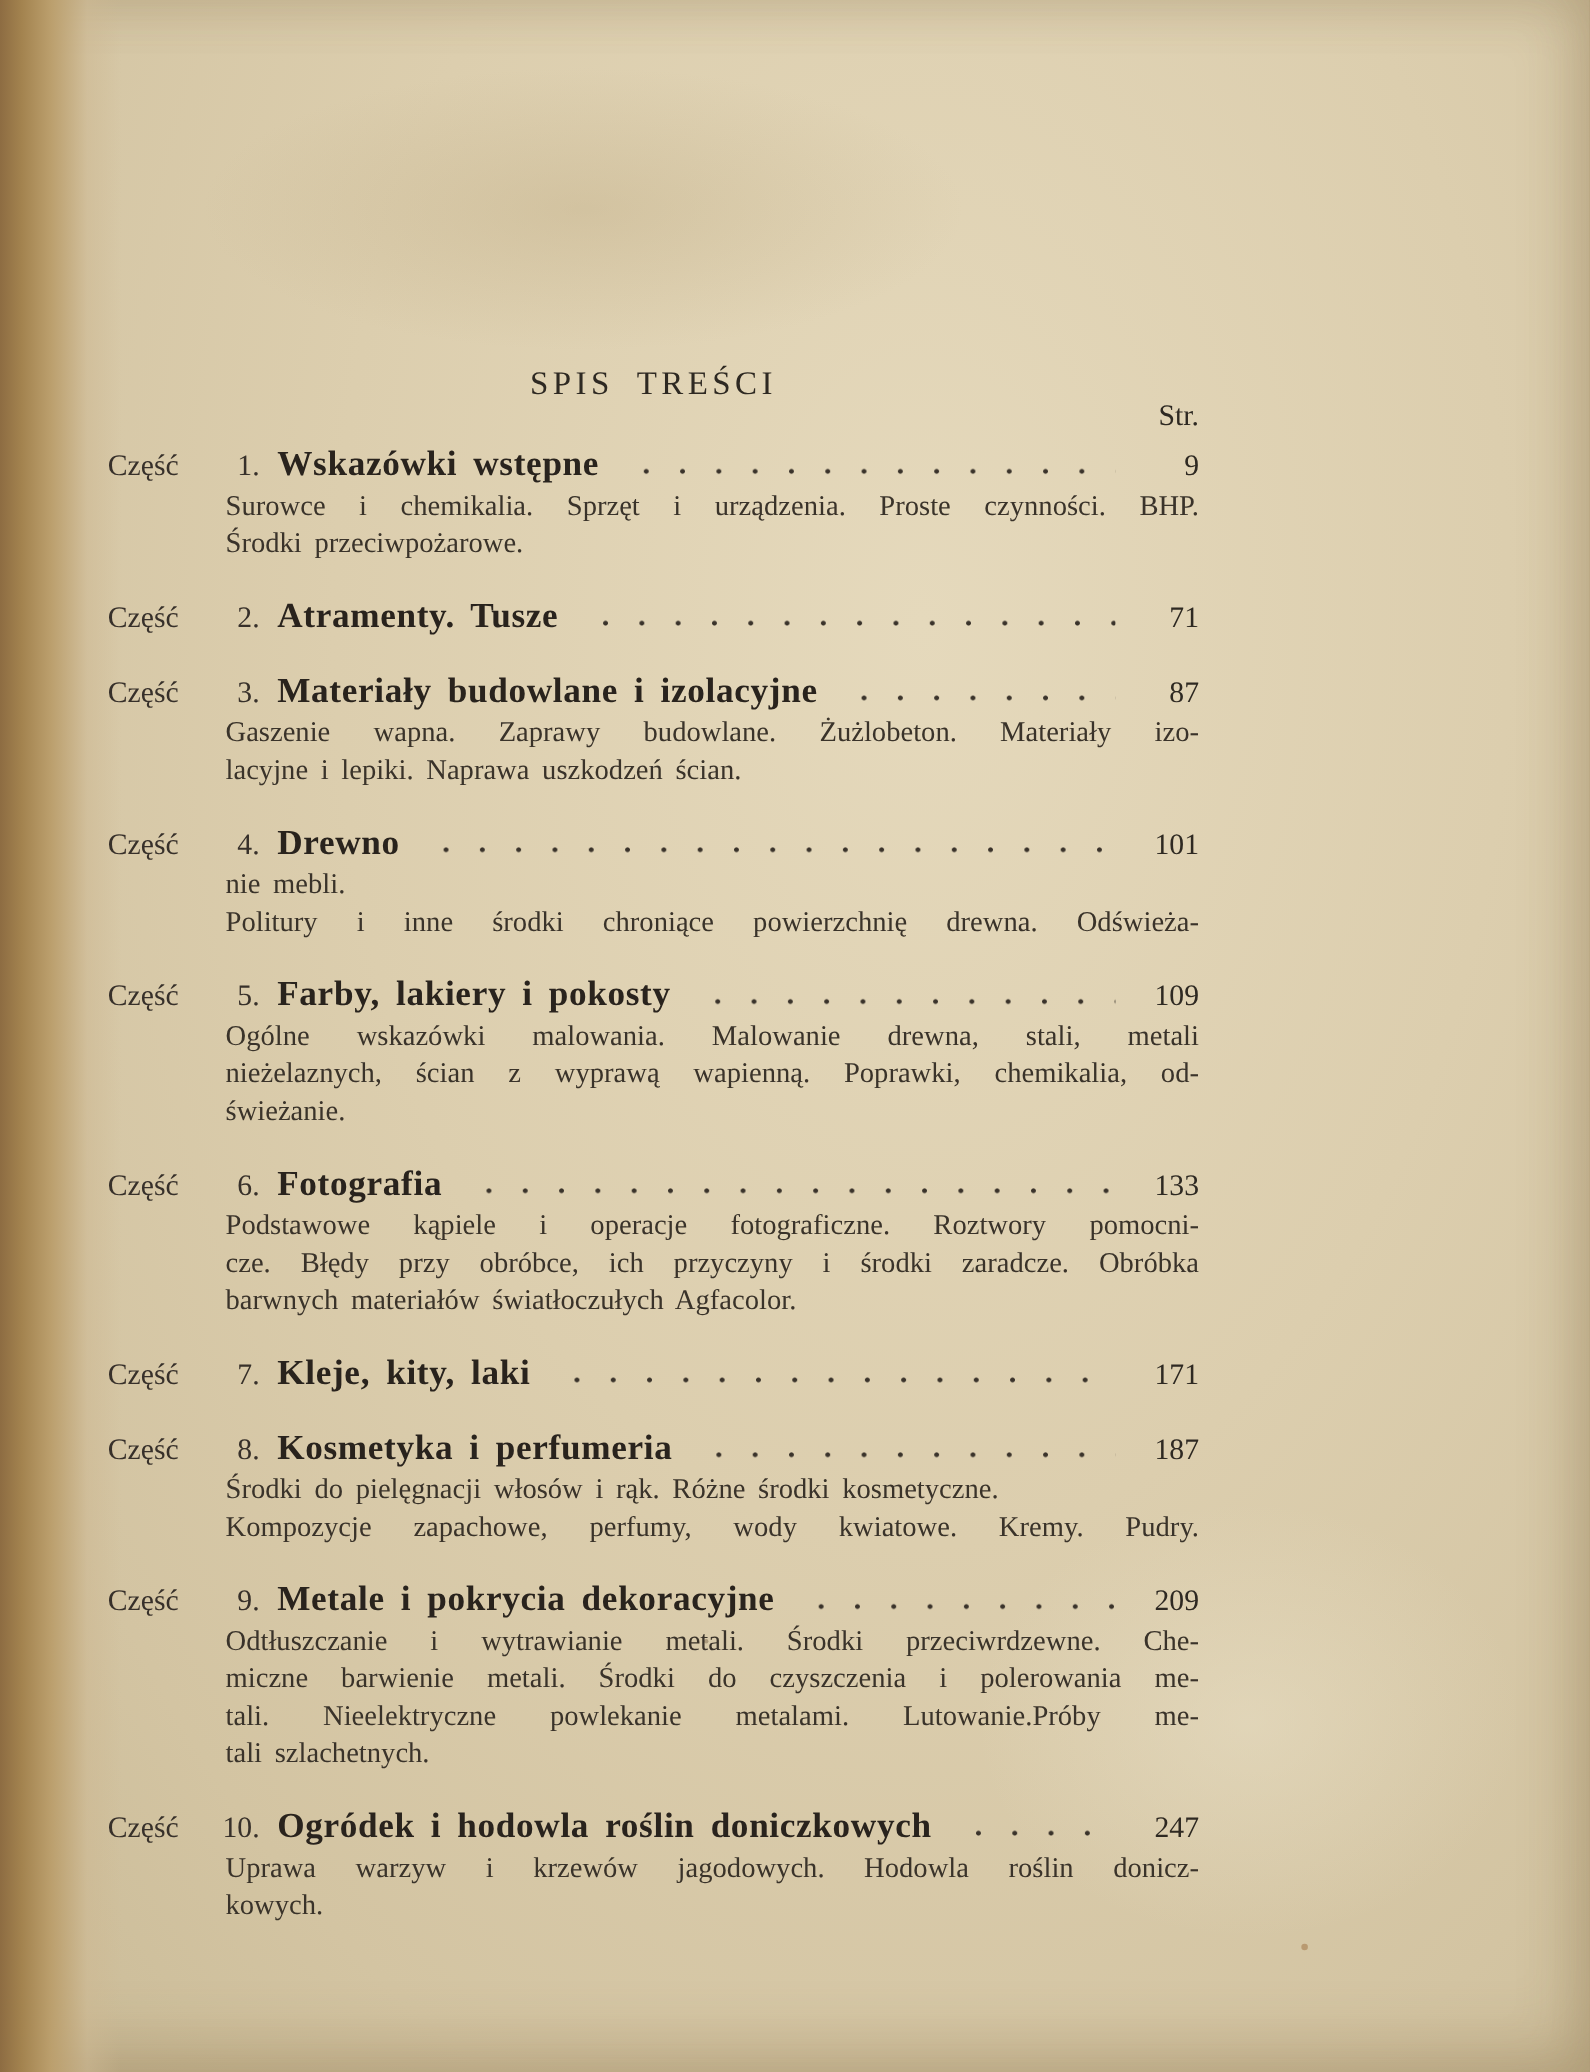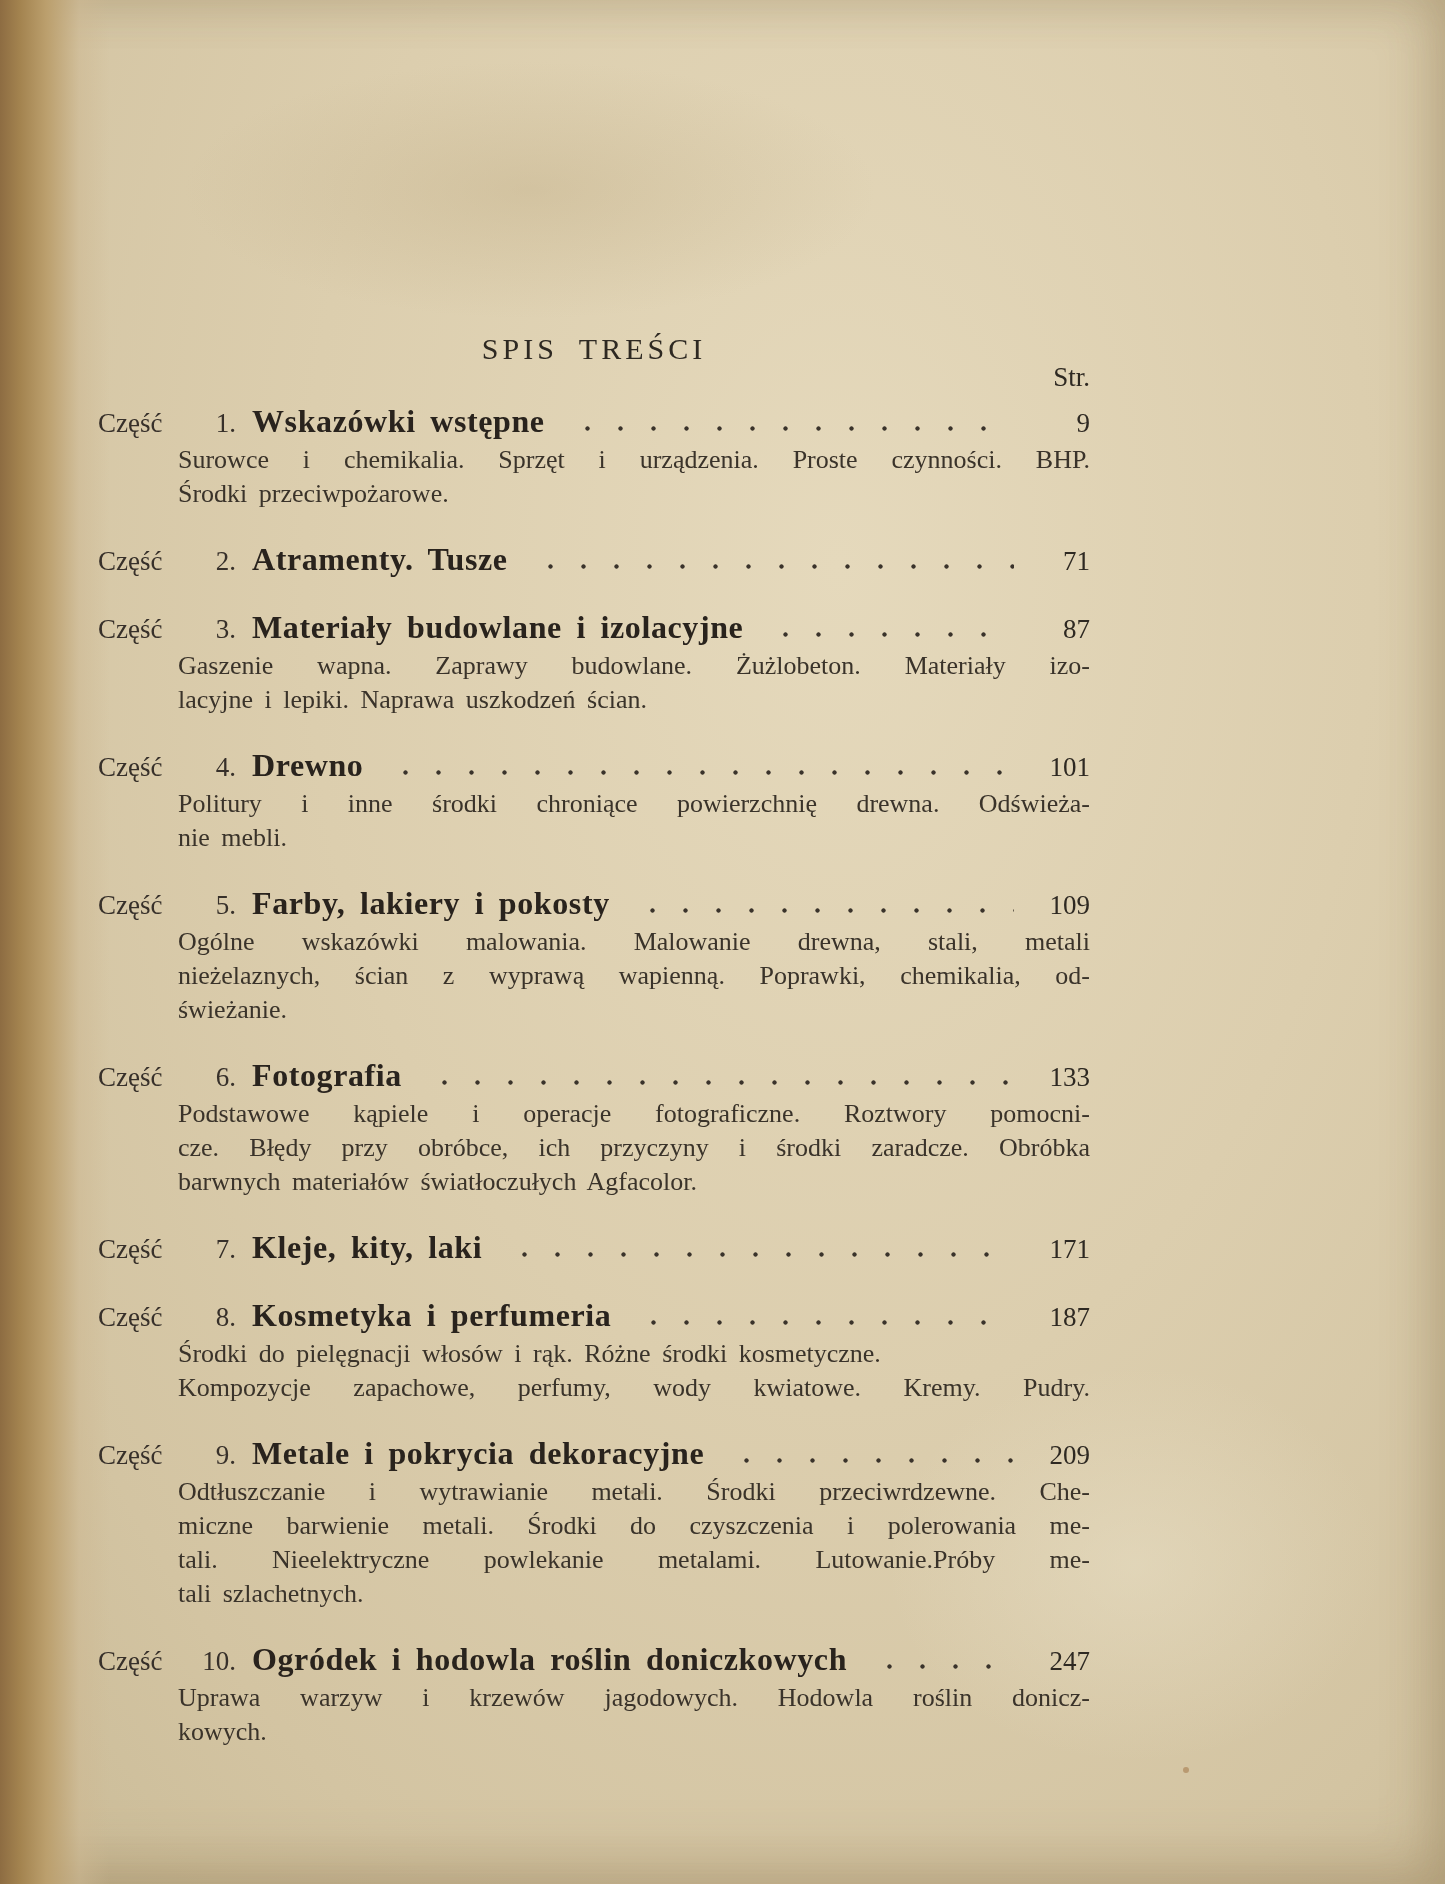--- a/index.html
+++ b/index.html
@@ -70,21 +70,21 @@
     height:8px;
     margin:0 14px 9px 22px;
     background-image:radial-gradient(circle closest-side, #3a332b 72%, rgba(58,51,43,0) 100%);
     background-size:33px 5px;
     background-position:4px 2px;
     background-repeat:repeat-x;
     min-width:30px;
   }
   .entry-page{flex:0 0 62px;text-align:right;font-size:27px;color:#2e2922;}
   .desc{
-    margin-left:80px;
+    margin-left:107px;
     margin-top:2px;
     font-size:26px;
     line-height:34px;
     color:#3a332a;
     word-spacing:5px;
   }
   .desc-line{white-space:normal;}
   .desc-line.fill{text-align:justify;text-align-last:justify;}
 </style>
 </head>
@@ -138,22 +138,22 @@
         </div>
         <div class="entry">
           <div class="entry-row">
             <span class="part-label">Część</span>
             <span class="part-num">4.</span>
             <span class="entry-title">Drewno</span>
             <span class="leader"></span>
             <span class="entry-page">101</span>
           </div>
           <div class="desc">
+            <div class="desc-line">nie mebli.</div>
             <div class="desc-line fill">Politury i inne środki chroniące powierzchnię drewna. Odświeża-</div>
-            <div class="desc-line">nie mebli.</div>
           </div>
         </div>
         <div class="entry">
           <div class="entry-row">
             <span class="part-label">Część</span>
             <span class="part-num">5.</span>
             <span class="entry-title">Farby, lakiery i pokosty</span>
             <span class="leader"></span>
             <span class="entry-page">109</span>
           </div>

